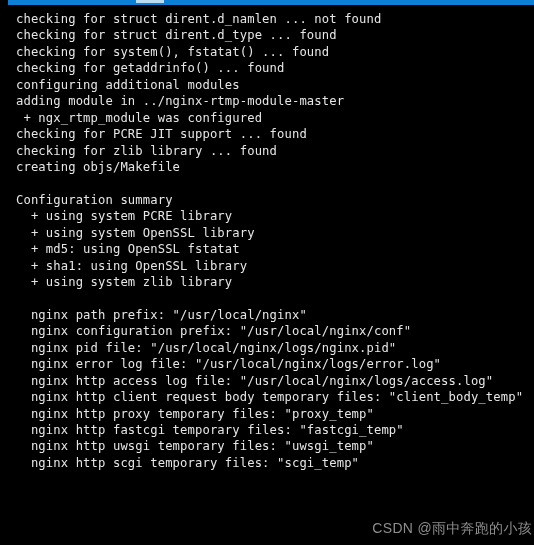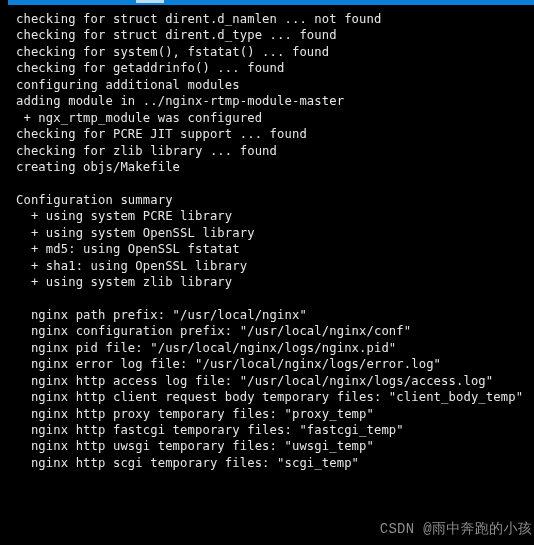--- a/index.html
+++ b/index.html
@@ -50,21 +50,21 @@
     letter-spacing: 0.12px;
     height: 16.45px;
   }
   .line.blank {
     height: 16.45px;
   }
   #watermark {
     position: absolute;
     right: 10px;
     bottom: 7px;
-    font-family: Liberation Mono, monospace;
+    font-family: Liberation Sans, sans-serif;
     font-size: 14px;
     color: #8d8d8d;
     white-space: pre;
     letter-spacing: 0.3px;
   }
 </style>
 </head>
 <body>
 
 <div id="screen">

